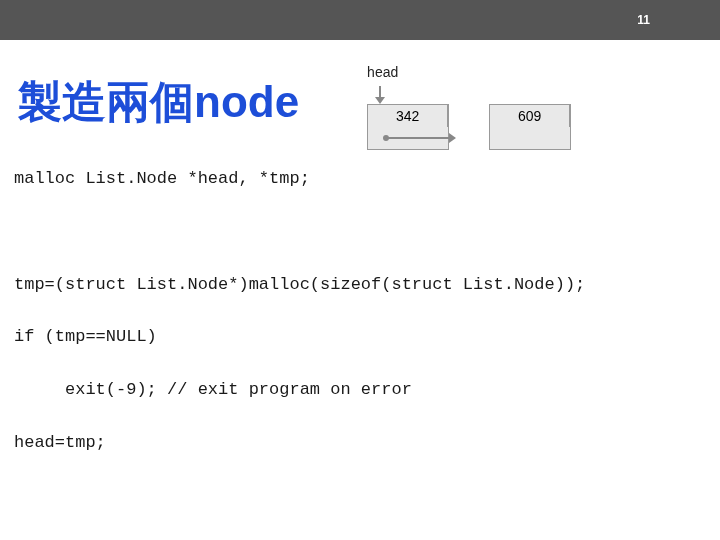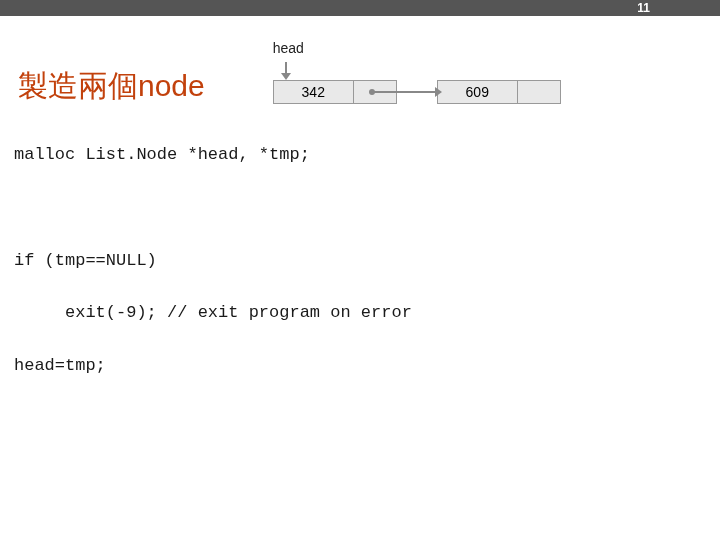--- a/index.html
+++ b/index.html
@@ -6,40 +6,40 @@
   body {
     width: 720px;
     height: 540px;
     background: #ffffff;
     font-family: "Microsoft JhengHei", "Helvetica Neue", Arial, sans-serif;
     position: relative;
     overflow: hidden;
   }
   .page-number-bar {
     width: 100%;
-    height: 16px;
+    height: 40px;
     background: #555;
     color: #fff;
     font-size: 12px;
     display: flex;
     align-items: center;
     justify-content: flex-end;
     padding-right: 70px;
     font-weight: bold;
   }
   .header-row {
     display: flex;
     align-items: flex-end;
     padding: 20px 18px 8px 18px;
     gap: 20px;
   }
   .title {
-    color: #c2410c;
-    font-size: 30px;
-    font-weight: 400;
+    color: #1d4ed8;
+    font-size: 44px;
+    font-weight: 700;
     white-space: nowrap;
     line-height: 1.1;
     padding-bottom: 4px;
   }
   .diagram-wrap {
     flex: 1;
     position: relative;
     height: 70px;
   }
   .head-label {
@@ -71,20 +71,21 @@
     position: absolute;
     left: 48px;
     top: 44px;
     display: flex;
     align-items: center;
   }
   .node {
     display: flex;
     border: 1px solid #999;
     background: #e9e9e9;
+    flex-direction: column;
   }
   .node-data {
     width: 80px;
     height: 22px;
     display: flex;
     align-items: center;
     justify-content: center;
     font-size: 14px;
     border-right: 1px solid #999;
   }
@@ -155,20 +156,21 @@
         <div class="node-data">609</div>
         <div class="node-next"></div>
       </div>
     </div>
   </div>
 </div>
 
 <div class="code-block">
 <div class="code-line">malloc List.Node *head, *tmp;</div>
 <div class="code-line"></div>
+<div class="code-line">tmp=(struct List.Node*)malloc(sizeof(struct List.Node));</div>
 <div class="code-line">if (tmp==NULL)</div>
 <div class="code-line">     exit(-9); // exit program on error</div>
 <div class="code-line">head=tmp;</div>
 
 
 
 
 </div>
 
 </body></html>

